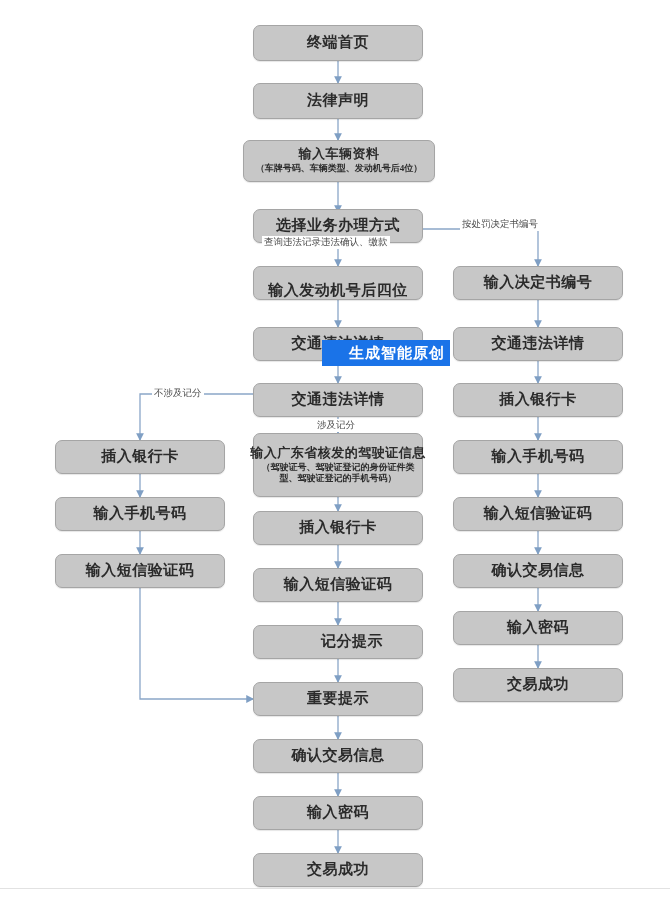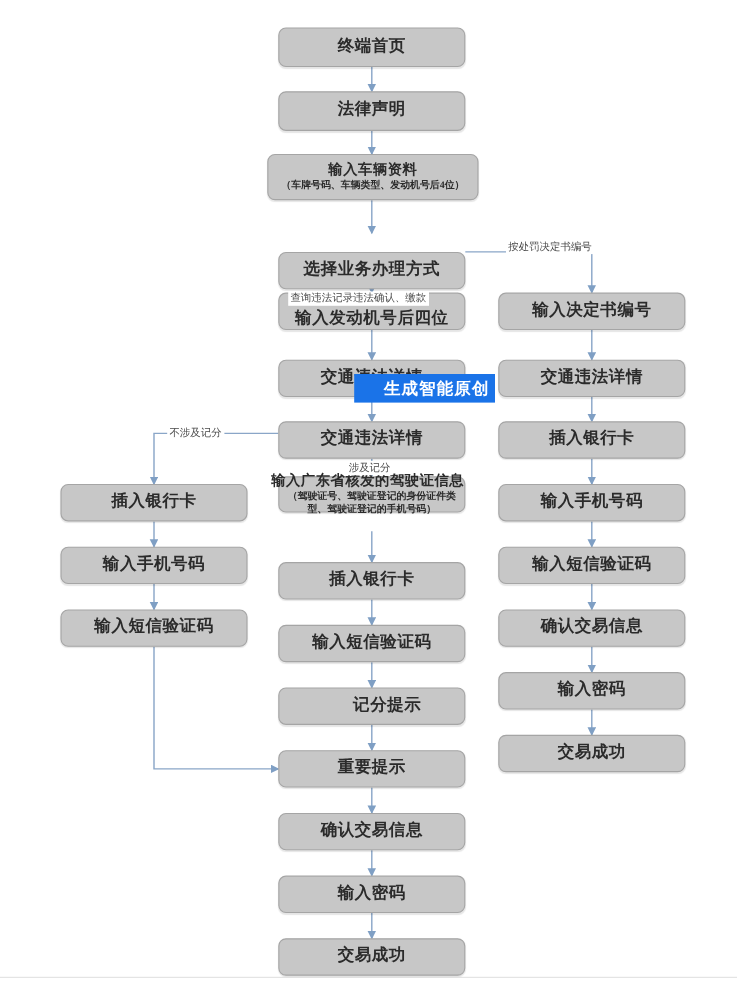--- a/index.html
+++ b/index.html
@@ -145,33 +145,33 @@
       <div class="node" style="left: 253px; top: 25px; width: 170px; height: 36px;">
         <div class="title">终端首页</div>
       </div>
       <div class="node" style="left: 253px; top: 83px; width: 170px; height: 36px;">
         <div class="title">法律声明</div>
       </div>
       <div class="node multi" style="left: 243px; top: 140px; width: 192px; height: 42px;">
         <div class="title">输入车辆资料</div>
         <div class="sub">（车牌号码、车辆类型、发动机号后4位）</div>
       </div>
-      <div class="node" style="left: 253px; top: 229px; width: 170px; height: 34px; text-align: right;">
+      <div class="node" style="left: 253px; top: 209px; width: 170px; height: 34px; text-align: right;">
         <div class="title">选择业务办理方式</div>
       </div>
       <div class="node" style="left: 253px; top: 266px; width: 170px; height: 34px; justify-content: flex-end;">
         <div class="title">输入发动机号后四位</div>
       </div>
       <div class="node" style="left: 253px; top: 327px; width: 170px; height: 34px;">
         <div class="title">交通违法详情</div>
       </div>
       <div class="node" style="left: 253px; top: 383px; width: 170px; height: 34px;">
         <div class="title">交通违法详情</div>
       </div>
-      <div class="node multi" style="left: 253px; top: 433px; width: 170px; height: 33px; align-items: flex-end;">
+      <div class="node multi" style="left: 253px; top: 433px; width: 170px; height: 64px;">
         <div class="title">输入广东省核发的驾驶证信息</div>
         <div class="sub">（驾驶证号、驾驶证登记的身份证件类型、驾驶证登记的手机号码）</div>
       </div>
       <div class="node" style="left: 253px; top: 511px; width: 170px; height: 34px;">
         <div class="title">插入银行卡</div>
       </div>
       <div class="node" style="left: 253px; top: 568px; width: 170px; height: 34px;">
         <div class="title">输入短信验证码</div>
       </div>
       <div class="node" style="left: 253px; top: 625px; width: 170px; height: 34px; padding-left: 28px;">
@@ -218,21 +218,21 @@
       </div>
       <div class="node" style="left: 453px; top: 611px; width: 170px; height: 34px;">
         <div class="title">输入密码</div>
       </div>
       <div class="node" style="left: 453px; top: 668px; width: 170px; height: 34px;">
         <div class="title">交易成功</div>
       </div>
     </div>
   <div id="labels">
       <div class="edge-label" style="left: 460px; top: 218px;">按处罚决定书编号</div>
-      <div class="edge-label" style="left: 262px; top: 265px;">查询违法记录违法确认、缴款</div>
+      <div class="edge-label" style="left: 262px; top: 236px;">查询违法记录违法确认、缴款</div>
       <div class="edge-label" style="left: 152px; top: 387px;">不涉及记分</div>
       <div class="edge-label" style="left: 315px; top: 419px;">涉及记分</div>
     </div>
 
   <div class="banner" style="left:322px; top:340px; width:106px; height:26px;">
     <span>生成智能原创</span>
   </div>
 
 </div>
 

